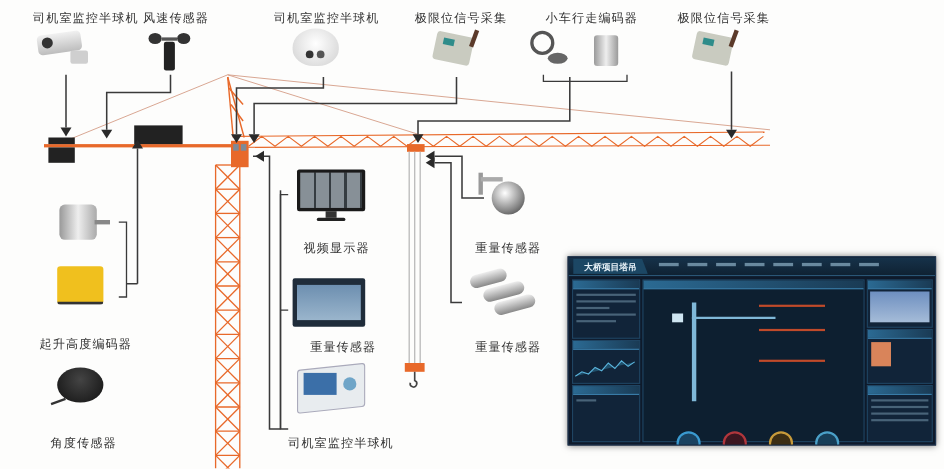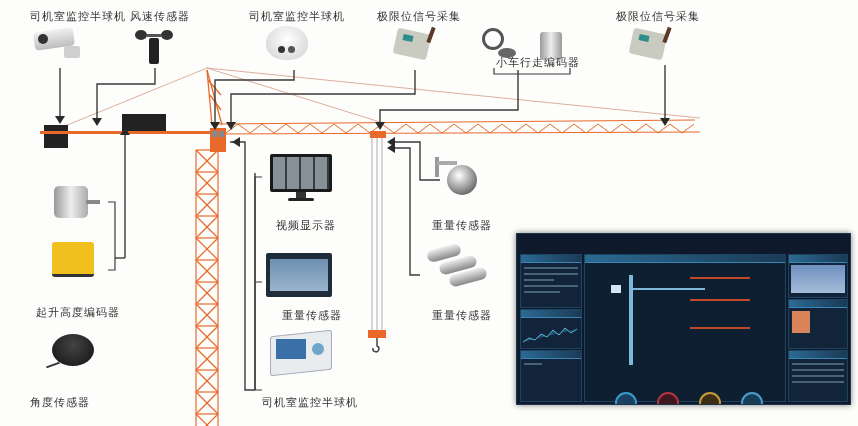--- a/index.html
+++ b/index.html
@@ -172,41 +172,41 @@
   <div style="position:absolute;left:10px;top:8px;width:10px;height:6px;background:#2e8c8a;transform:rotate(12deg);"></div>
   <div style="position:absolute;left:36px;top:0;width:4px;height:16px;background:#5b3a2a;transform:rotate(20deg);"></div>
 </div>
 <div class="label" style="left:377px;top:9px;">极限位信号采集</div>
 
 <div class="device" style="left:480px;top:28px;width:95px;height:38px;">
   <div style="position:absolute;left:2px;top:0;width:22px;height:22px;border-radius:50%;border:3px solid #555;box-sizing:border-box;"></div>
   <div style="position:absolute;left:18px;top:20px;width:18px;height:10px;border-radius:50%;background:#666;"></div>
   <div style="position:absolute;left:60px;top:4px;width:22px;height:28px;background:linear-gradient(90deg,#9a9a9a,#eee,#9a9a9a);border-radius:3px;"></div>
 </div>
-<div class="label" style="left:496px;top:9px;margin-top:46px;">小车行走编码器</div>
+<div class="label" style="left:496px;top:9px;">小车行走编码器</div>
 
 <div class="device" style="left:629px;top:27px;width:46px;height:36px;">
   <div style="position:absolute;left:2px;top:4px;width:34px;height:26px;background:#c9cbc0;border-radius:3px;transform:rotate(12deg);"></div>
   <div style="position:absolute;left:10px;top:8px;width:10px;height:6px;background:#2e8c8a;transform:rotate(12deg);"></div>
   <div style="position:absolute;left:36px;top:0;width:4px;height:16px;background:#5b3a2a;transform:rotate(20deg);"></div>
 </div>
 <div class="label" style="left:616px;top:9px;">极限位信号采集</div>
 
 <div class="device" style="left:50px;top:180px;width:60px;height:100px;">
   <div style="position:absolute;left:4px;top:6px;width:34px;height:32px;background:linear-gradient(90deg,#999,#eee,#aaa);border-radius:5px;"></div>
   <div style="position:absolute;left:36px;top:20px;width:14px;height:4px;background:#888;"></div>
   <div style="position:absolute;left:2px;top:62px;width:42px;height:32px;background:#f0c01e;border-radius:3px;border-bottom:3px solid #333;"></div>
 </div>
 <div class="label" style="left:36px;top:305px;text-align:center;">起升高度编码器</div>
 
 <div class="device" style="left:46px;top:330px;width:56px;height:46px;">
   <div style="position:absolute;left:6px;top:4px;width:42px;height:32px;border-radius:50%;background:radial-gradient(circle at 50% 35%,#444,#111);"></div>
   <div style="position:absolute;left:0;top:34px;width:14px;height:2px;background:#333;transform:rotate(-20deg);"></div>
 </div>
-<div class="label" style="left:30px;top:395px;">角度传感器</div>
+<div class="label" style="left:46px;top:395px;">角度传感器</div>
 
 <div class="device" style="left:270px;top:154px;width:64px;height:50px;">
   <div style="position:absolute;left:0;top:0;width:62px;height:38px;background:#1a1a1a;border-radius:2px;"></div>
   <div style="position:absolute;left:3px;top:3px;width:56px;height:32px;background:repeating-linear-gradient(90deg,#9aa5ad 0 12px,#3a4248 12px 14px),#555;opacity:.85;"></div>
   <div style="position:absolute;left:26px;top:38px;width:10px;height:6px;background:#333;"></div>
   <div style="position:absolute;left:18px;top:44px;width:26px;height:3px;background:#222;border-radius:2px;"></div>
 </div>
 <div class="label" style="left:276px;top:218px;">视频显示器</div>
 
 <div class="device" style="left:266px;top:253px;width:68px;height:46px;">
@@ -230,20 +230,33 @@
 <div class="label" style="left:432px;top:218px;">重量传感器</div>
 
 <div class="device" style="left:425px;top:245px;width:66px;height:44px;">
   <div style="position:absolute;left:2px;top:2px;width:34px;height:12px;background:linear-gradient(#eee,#888);border-radius:6px;transform:rotate(-15deg);"></div>
   <div style="position:absolute;left:14px;top:14px;width:38px;height:12px;background:linear-gradient(#eee,#888);border-radius:6px;transform:rotate(-15deg);"></div>
   <div style="position:absolute;left:24px;top:26px;width:38px;height:12px;background:linear-gradient(#eee,#888);border-radius:6px;transform:rotate(-15deg);"></div>
 </div>
 <div class="label" style="left:432px;top:308px;text-align:right;">重量传感器</div>
 
 <div class="dash">
+  <div class="dash-head">
+    <div class="dash-title">大桥项目塔吊</div>
+    <div class="dash-nav">
+      <span></span>
+        <span></span>
+        <span></span>
+        <span></span>
+        <span></span>
+        <span></span>
+        <span></span>
+        <span></span>
+    </div>
+  </div>
   <div class="panel" style="left:3px;top:20px;width:60px;height:52px;">
     <div class="panel-h"></div>
     <div class="line"></div>
       <div class="line"></div>
       <div class="line" style="width:50%"></div>
       <div class="line"></div>
       <div class="line" style="width:60%"></div>
   </div>
   <div class="panel" style="left:3px;top:75px;width:60px;height:38px;">
     <div class="panel-h"></div>

